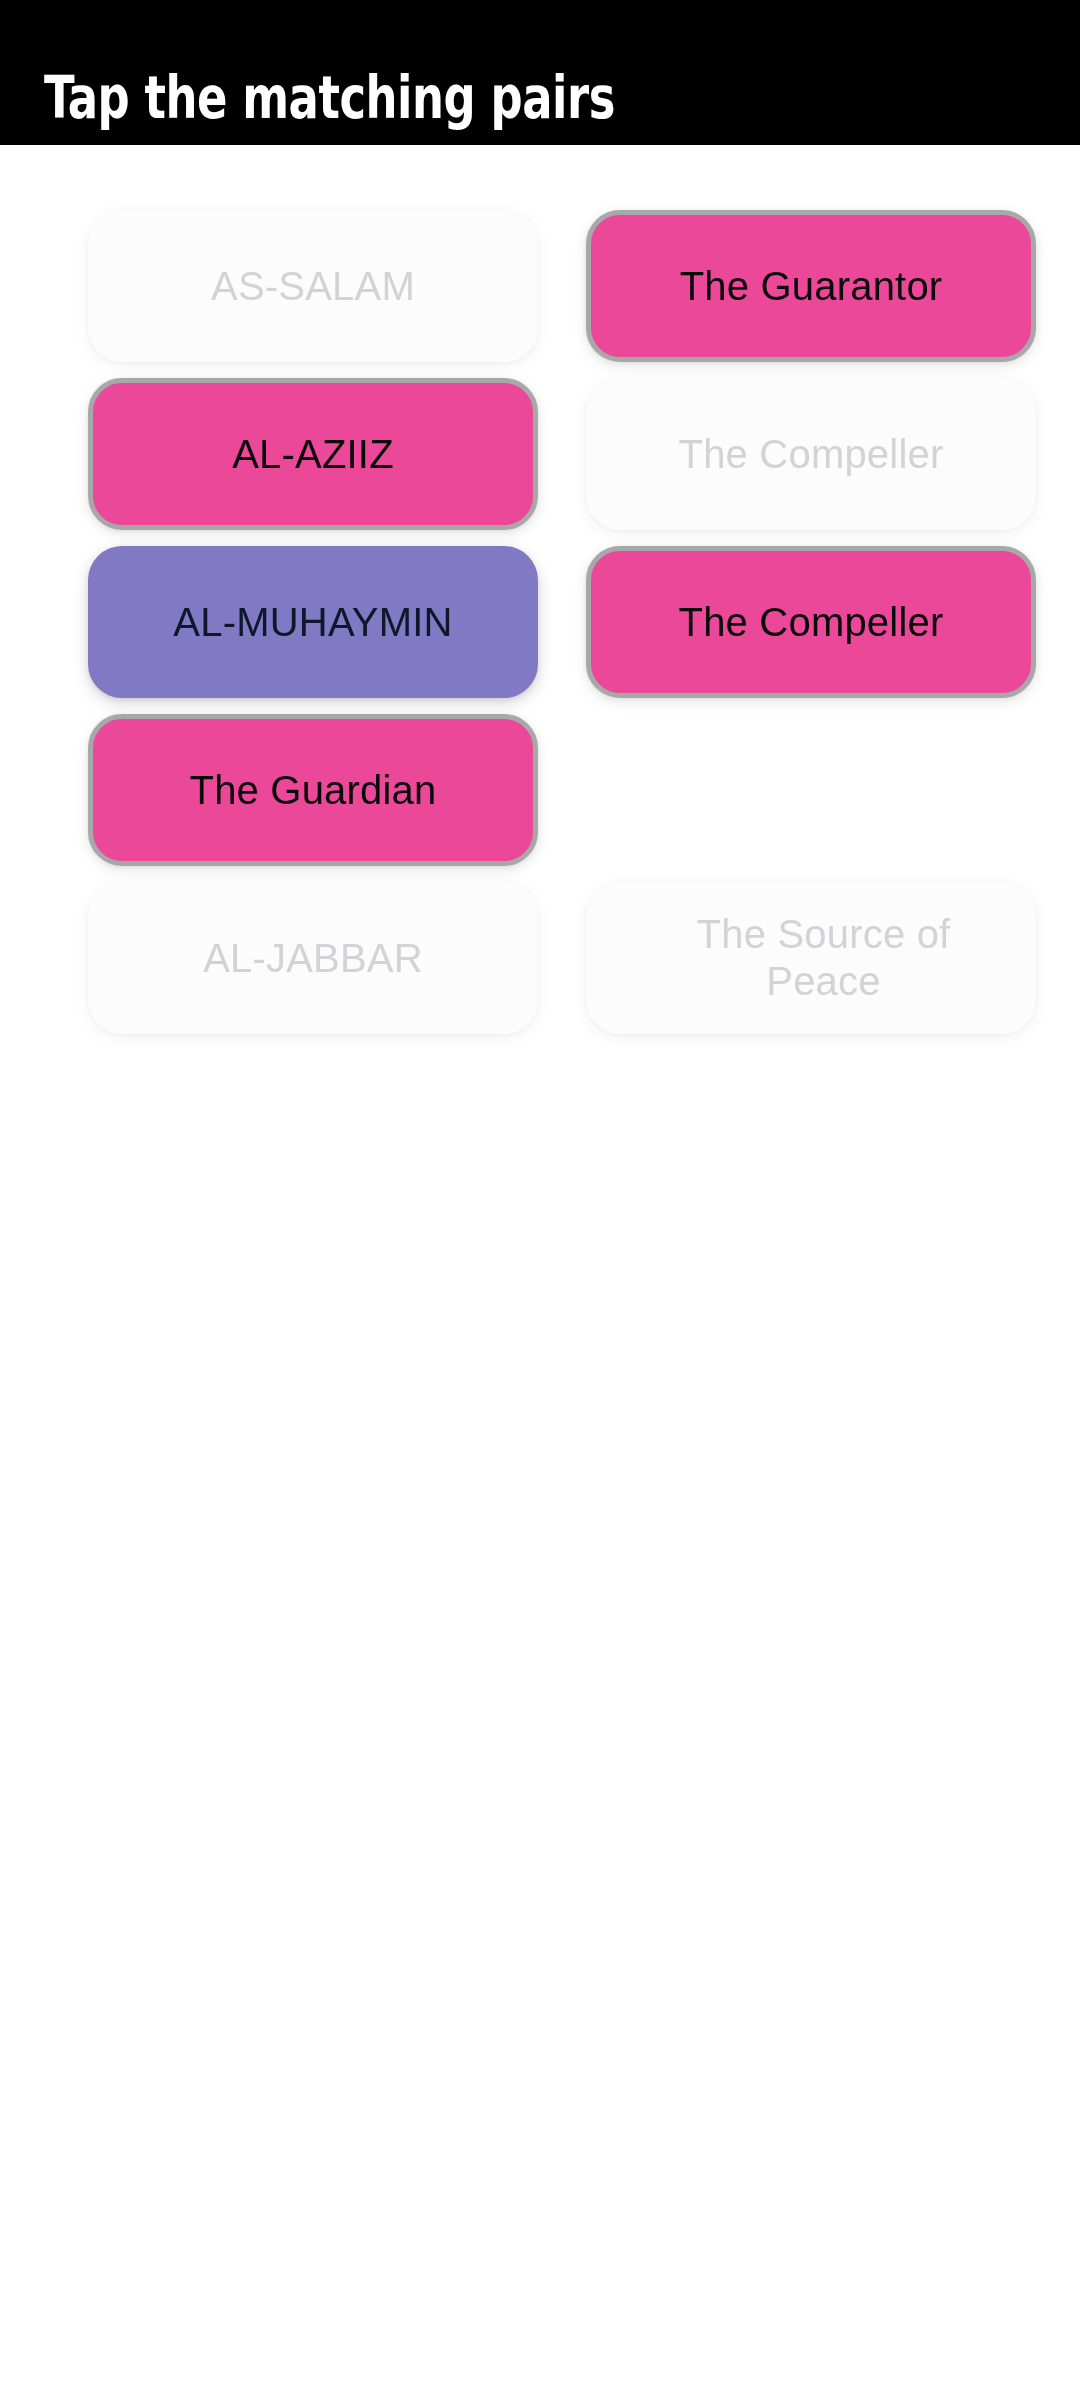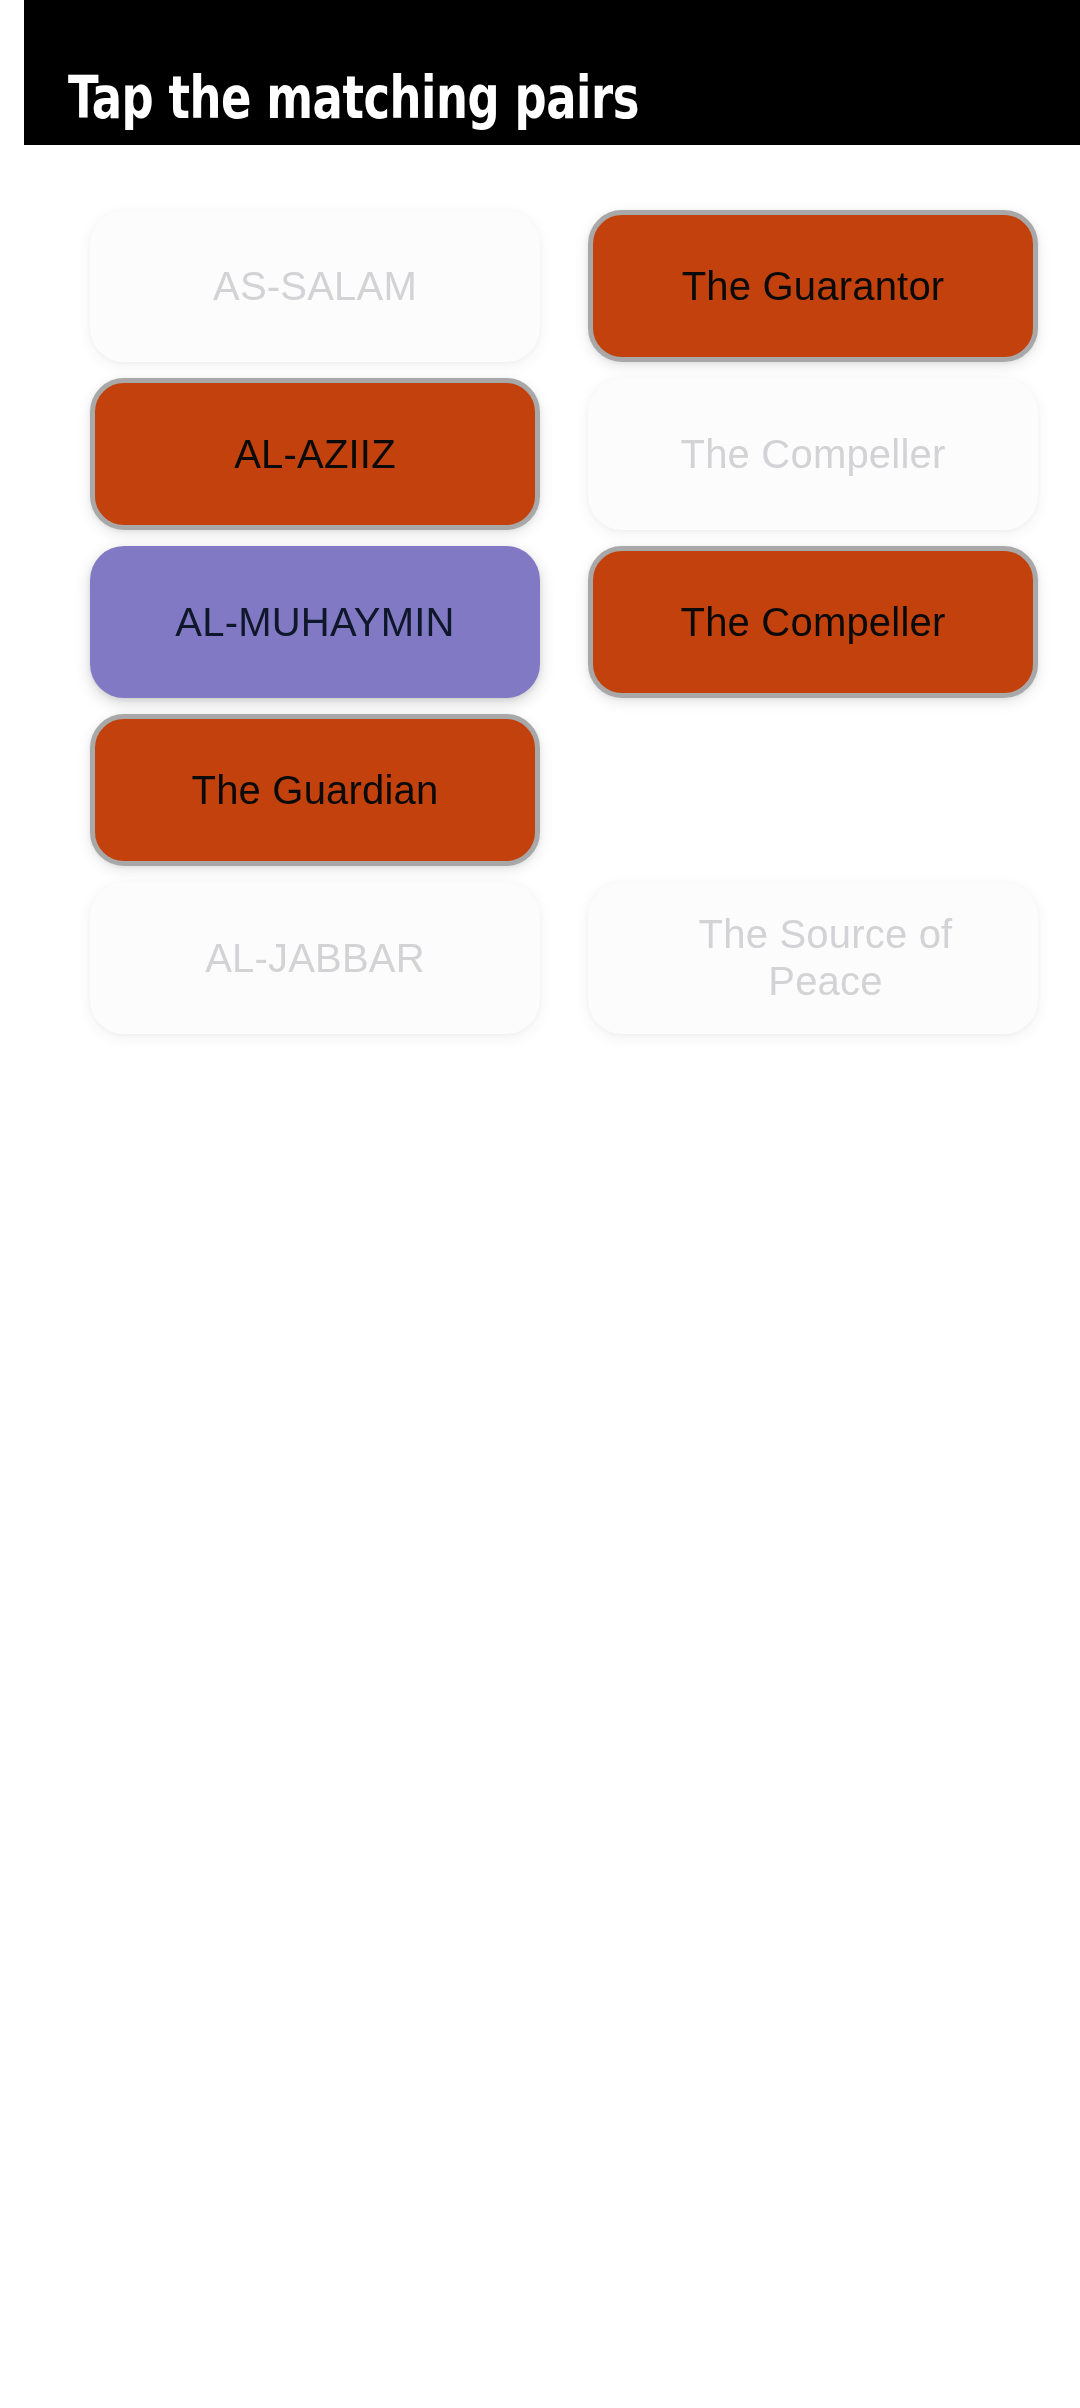--- a/index.html
+++ b/index.html
@@ -13,21 +13,20 @@
     overflow: hidden;
   }
 
   .screen {
     position: relative;
     width: 1080px;
     height: 2408px;
     background: #ffffff;
     display: flex;
     flex-direction: column;
-    padding-left: 24px;
   }
 
   
   .app-header {
     width: 100%;
     height: 145px;
     background: #000000;
     display: flex;
     align-items: flex-end;
     padding: 0 0 18px 44px;
@@ -45,21 +44,21 @@
     transform-origin: left bottom;
     white-space: nowrap;
   }
 
   
   .board {
     flex: 1 1 auto;
     padding: 65px 44px 0 68px;
     display: flex;
     flex-direction: column;
-    align-items: center;
+    align-items: flex-end;
   }
 
   .pair-row {
     display: flex;
     width: 948px;
     gap: 48px;
     margin-bottom: 16px;
   }
 
   .card {
@@ -76,21 +75,21 @@
     border: 5px solid transparent;
     font-size: 40px;
     line-height: 1.12;
     color: #111111;
     letter-spacing: 0.2px;
     user-select: none;
   }
 
   
   .card.state-default {
-    background: #c2410c;
+    background: #ec4899;
     border-color: #a8a8a8;
     box-shadow: 0 4px 14px rgba(0,0,0,0.10),
                 0 1px 4px rgba(0,0,0,0.06);
     color: #0a0a0a;
   }
 
   
   .card.state-selected {
     background: #8279c4;
     border-color: transparent;

